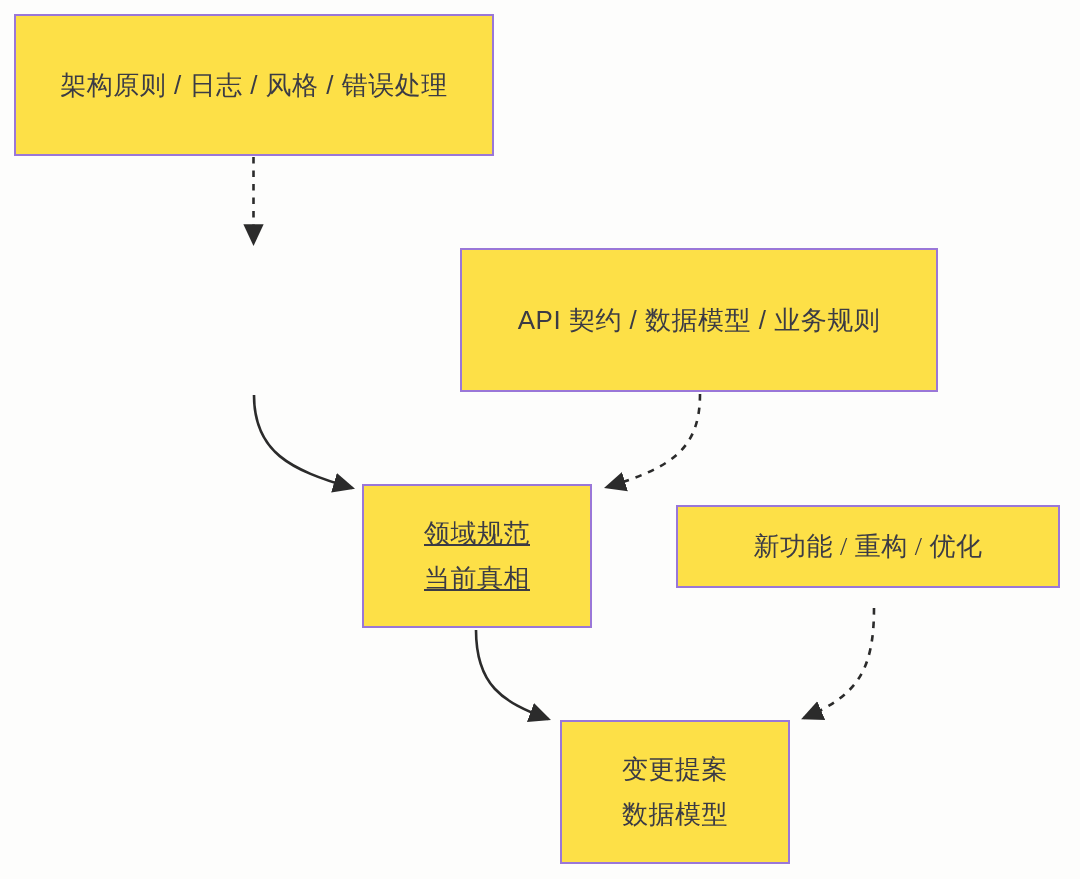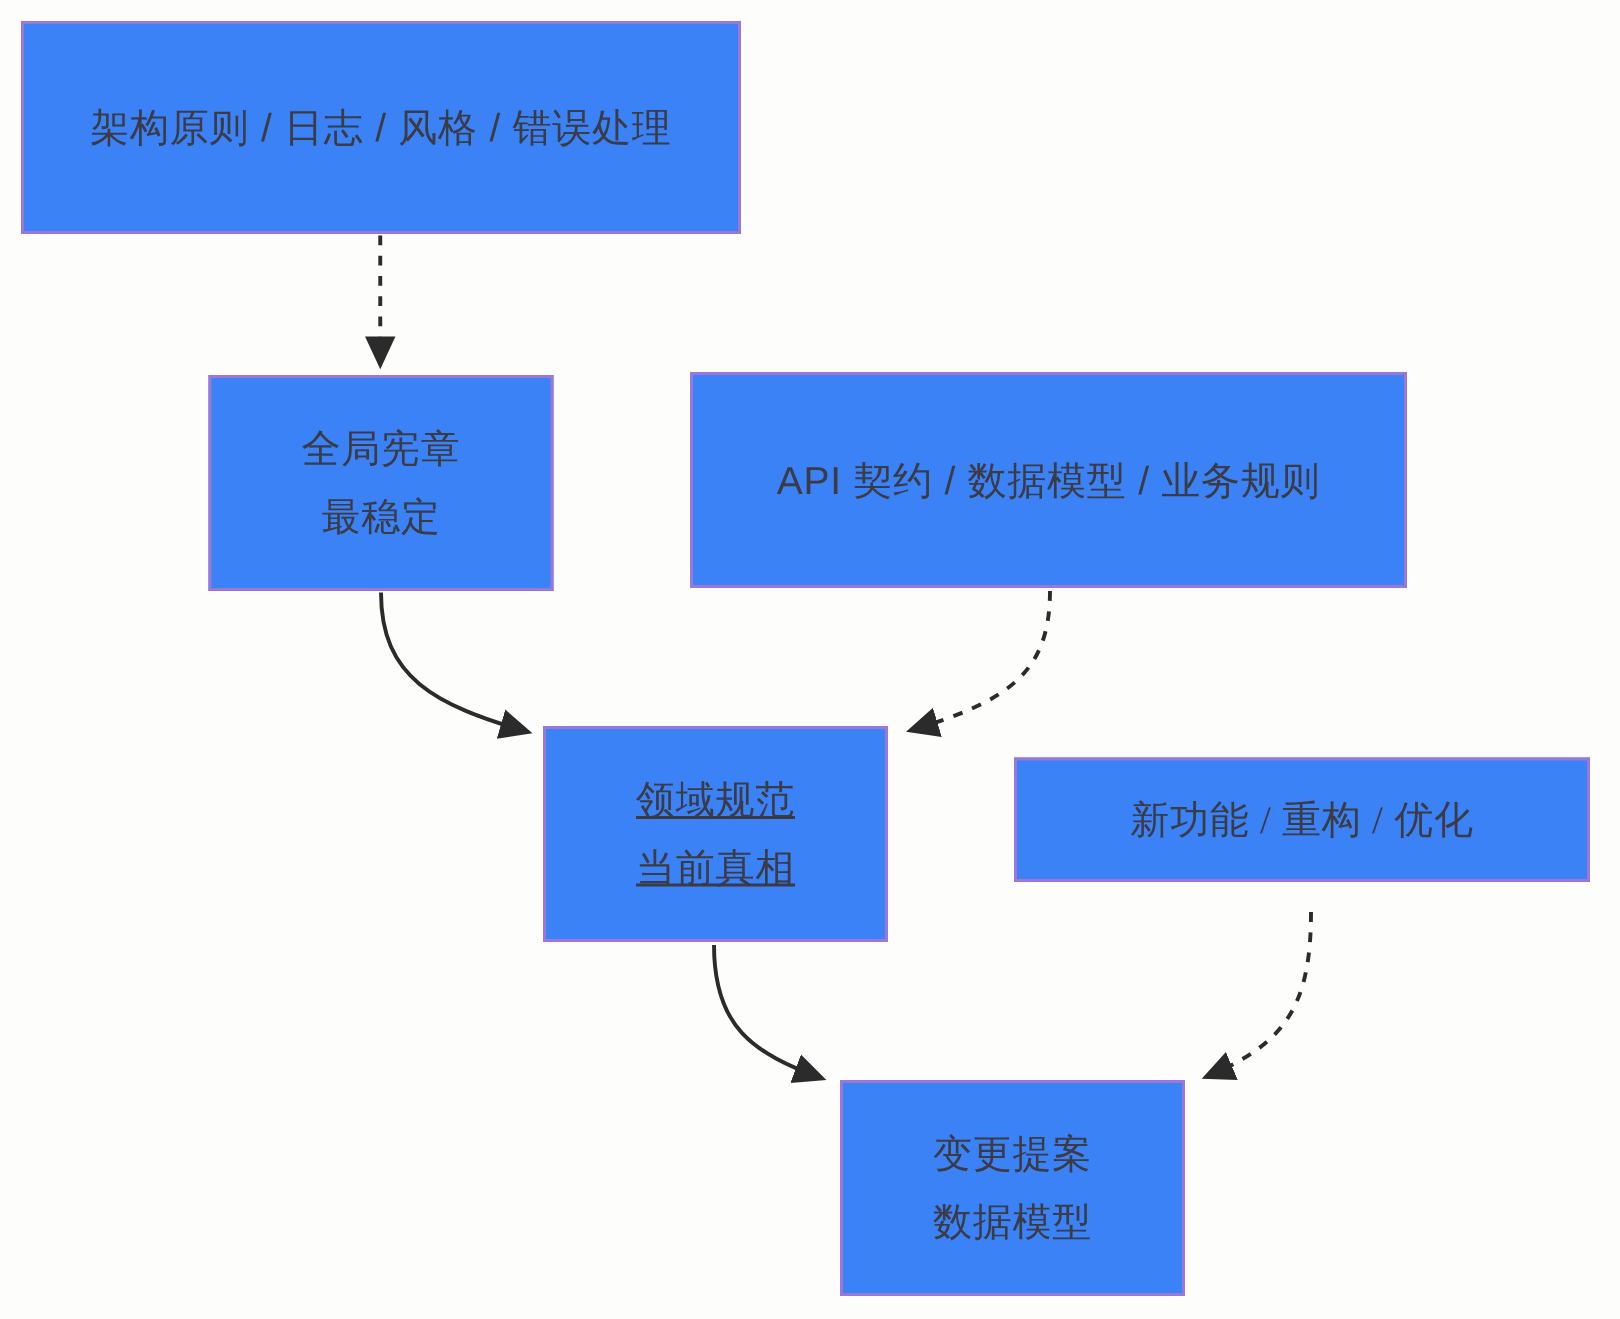--- a/index.html
+++ b/index.html
@@ -22,21 +22,21 @@
     position: absolute;
     left: 0;
     top: 0;
     width: 1080px;
     height: 879px;
     pointer-events: none;
   }
   .node {
     position: absolute;
     box-sizing: border-box;
-    background: #3b82f6;
+    background: #fde047;
     border: 2px solid #9a77d8;
     display: flex;
     align-items: center;
     justify-content: center;
     text-align: center;
     color: #3b3b45;
     font-size: 26px;
     line-height: 45px;
     letter-spacing: 0.5px;
     white-space: pre-line;
@@ -74,24 +74,20 @@
 
     <path d="M476,630 C476,685 502,702 548,719" fill="none" stroke="#2b2b2b" stroke-width="2.6" marker-end="url(#arrowhead)"></path>
 
     <path d="M874,608 C874,672 856,696 804,718" fill="none" stroke="#2b2b2b" stroke-width="2.6" stroke-dasharray="6.5 7" marker-end="url(#arrowhead)"></path>
   </svg>
 
   <div class="node" id="node-principles">
     <span class="node-label">架构原则 / 日志 / 风格 / 错误处理</span>
   </div>
 
-  <div class="node" id="node-charter">
-    <span class="node-label">全局宪章
-最稳定</span>
-  </div>
 
   <div class="node" id="node-api">
     <span class="node-label">API 契约 / 数据模型 / 业务规则</span>
   </div>
 
   <div class="node" id="node-domain">
     <span class="node-label">领域规范
 当前真相</span>
   </div>
 

